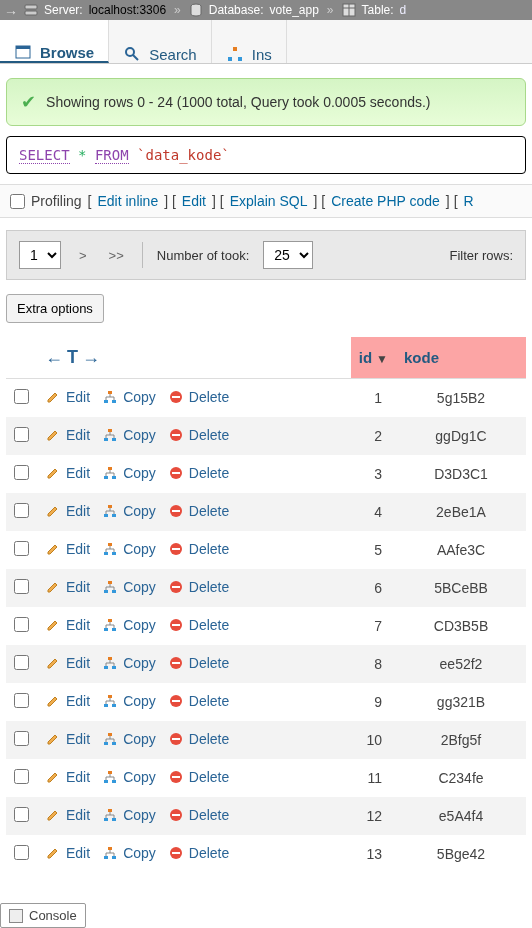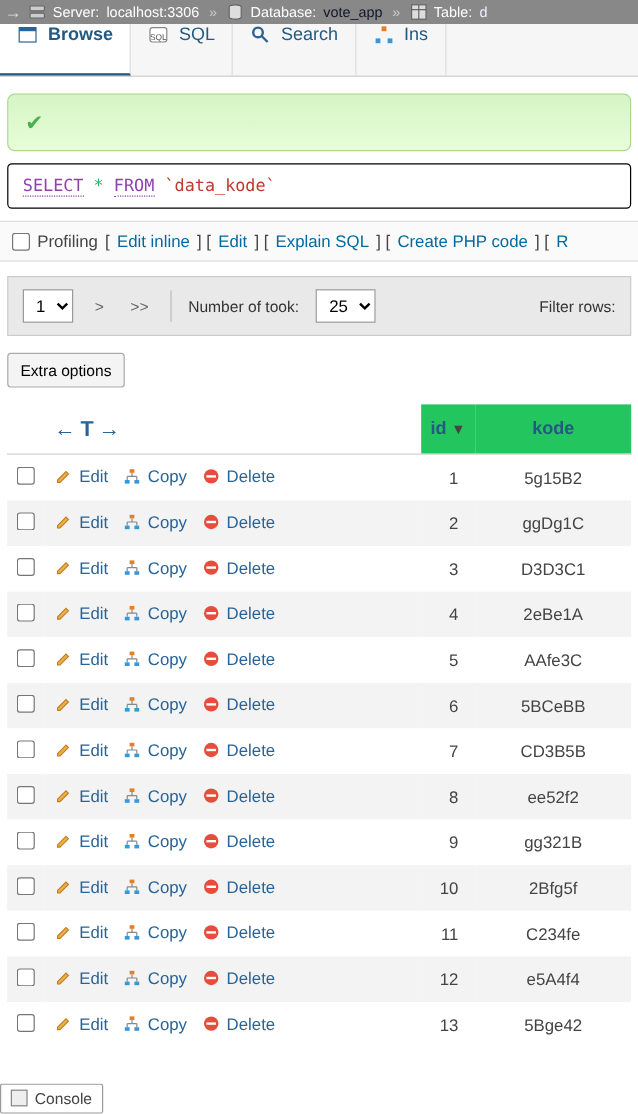--- a/index.html
+++ b/index.html
@@ -6,21 +6,21 @@
   body { font-family: sans-serif; font-size: 13px; color: #444; background: #fff; width: 532px; overflow: hidden; }
 
   
   .crumbbar { background: #888; color: #fff; height: 20px; display: flex; align-items: center; padding: 0 4px; gap: 6px; font-size: 12px; overflow: hidden; white-space: nowrap; }
   .crumbbar .arrow { color: #ddd; font-size: 14px; }
   .crumbbar .sep { color: #ccc; margin: 0 2px; }
   .crumb-ico { width: 14px; height: 14px; display: inline-flex; align-items: center; justify-content: center; }
 
   
   .tabs { display: flex; border-bottom: 1px solid #ccc; background: #f6f6f6; height: 44px; }
-  .tab { display: flex; align-items: flex-start; gap: 8px; padding: 0 14px; border-right: 1px solid #ddd; color: #235a81; font-size: 15px; cursor: pointer; white-space: nowrap; }
+  .tab { display: flex; align-items: flex-end; gap: 8px; padding: 0 14px; border-right: 1px solid #ddd; color: #235a81; font-size: 15px; cursor: pointer; white-space: nowrap; }
   .tab.active { background: #fff; border-bottom: 2px solid #235a81; font-weight: bold; }
   .tab-ico { width: 18px; height: 18px; display: inline-flex; align-items: center; justify-content: center; }
 
   
   .success { background: linear-gradient(#d5f5c5,#e8fdd8); border: 1px solid #a8d98a; border-radius: 6px; margin: 14px 6px 10px 6px; padding: 12px 14px; display: flex; align-items: center; gap: 10px; font-size: 14px; color: #333; }
   .check-ico { color: #4caf50; font-size: 18px; }
 
   
   .sqlbox { border: 1px solid #000000; border-radius: 4px; margin: 0 6px 10px 6px; padding: 10px 12px; font-family: Consolas, monospace; font-size: 14px; background: #fff; }
   .kw { color: #8e44ad; border-bottom: 1px dotted #8e44ad; }
@@ -40,62 +40,62 @@
   .navbar .lblrows { color: #333; }
 
   
   .extra { margin: 0 6px 14px 6px; }
   .extra button { border: 1px solid #aaa; background: #f4f4f4; padding: 6px 10px; border-radius: 3px; font-size: 13px; cursor: pointer; }
 
   
   .tbl-wrap { margin: 0 6px; }
   table { border-collapse: collapse; width: 100%; }
   th { text-align: left; padding: 10px 8px; color: #235a81; font-weight: bold; font-size: 15px; border-bottom: 1px solid #ddd; white-space: nowrap; }
-  th.idcol, th.kodecol { background: #22c55e; text-align: center; }
+  th.idcol, th.kodecol { background: #fca5a5; }
   th .sort-ico { color: #444; font-size: 12px; margin-left: 4px; }
   tr.odd { background: #f3f3f3; }
   tr.even { background: #fff; }
   td { padding: 10px 8px; font-size: 14px; white-space: nowrap; }
   td.chk { width: 28px; }
   td.chk input { width: 15px; height: 15px; }
   td.actions { display: flex; gap: 12px; align-items: center; }
   .act { display: inline-flex; align-items: center; gap: 5px; color: #2a6496; cursor: pointer; }
   .act .ico { width: 16px; height: 16px; display: inline-flex; align-items: center; justify-content: center; }
   td.idcell { text-align: right; padding-right: 14px; width: 40px; }
   td.kodecell { width: 130px; text-align: center; }
 
   
   .tarrows { color: #2a6496; font-size: 18px; letter-spacing: 4px; }
 
   
-  .console { position: fixed; bottom: 0; left: 0; background: #fff; border: 1px solid #999; border-radius: 2px; padding: 4px 8px; display: flex; align-items: flex-start; gap: 6px; font-size: 13px; cursor: pointer; }
+  .console { position: fixed; bottom: 0; left: 0; background: #fff; border: 1px solid #999; border-radius: 2px; padding: 4px 8px; display: flex; align-items: center; gap: 6px; font-size: 13px; cursor: pointer; }
   .console .cic { width: 14px; height: 14px; border: 1px solid #888; background: #eee; }
 </style>
 </head>
 <body>
 
 <div class="crumbbar">
   <span class="arrow">→</span>
   <span class="crumb-ico">
     <svg width="14" height="14" viewBox="0 0 14 14">
         <rect x="1" y="2" width="12" height="4" rx="1" fill="#ccc" stroke="#666"></rect>
         <rect x="1" y="8" width="12" height="4" rx="1" fill="#ccc" stroke="#666"></rect>
       </svg>
   </span>
   <span>Server:</span>
-  <span class="lnk" style="color:#ffffff">localhost:3306</span>
+  <span class="lnk" style="color:#000000">localhost:3306</span>
   <span class="sep">»</span>
   <span class="crumb-ico">
     <svg width="14" height="14" viewBox="0 0 14 14">
         <ellipse cx="7" cy="3" rx="5" ry="2" fill="#ddd" stroke="#666"></ellipse>
         <path d="M2 3v8c0 1 2 2 5 2s5-1 5-2V3" fill="#ddd" stroke="#666"></path>
       </svg>
   </span>
   <span>Database:</span>
-  <span class="lnk" style="color:#0f172a">vote_app</span>
+  <span class="lnk" style="color:#ffffff">vote_app</span>
   <span class="sep">»</span>
   <span class="crumb-ico">
     <svg width="14" height="14" viewBox="0 0 14 14">
         <rect x="1" y="1" width="12" height="12" fill="#ddd" stroke="#666"></rect>
         <line x1="1" y1="5" x2="13" y2="5" stroke="#666"></line>
         <line x1="7" y1="1" x2="7" y2="13" stroke="#666"></line>
       </svg>
   </span>
   <span>Table:</span>
   <span class="lnk" style="color:#eef">d</span>
@@ -103,29 +103,20 @@
 
 <div class="tabs">
   <div class="tab active">
     <span class="tab-ico">
       <svg width="16" height="16" viewBox="0 0 16 16">
           <rect x="1" y="2" width="14" height="12" fill="#fff" stroke="#2a6496"></rect>
           <rect x="1" y="2" width="14" height="3" fill="#2a6496"></rect>
         </svg>
     </span>
     <span>Browse</span>
-  </div>
-  <div class="tab">
-    <span class="tab-ico">
-      <svg width="16" height="16" viewBox="0 0 16 16">
-          <rect x="1" y="2" width="14" height="12" rx="2" fill="#fff" stroke="#888"></rect>
-          <text x="8" y="12" text-anchor="middle" font-size="7" fill="#555">SQL</text>
-        </svg>
-    </span>
-    <span>SQL</span>
   </div>
   <div class="tab">
     <span class="tab-ico">
       <svg width="16" height="16" viewBox="0 0 16 16">
           <circle cx="6" cy="6" r="4" fill="none" stroke="#2a6496" stroke-width="2"></circle>
           <line x1="9" y1="9" x2="14" y2="14" stroke="#2a6496" stroke-width="2"></line>
         </svg>
     </span>
     <span>Search</span>
   </div>
@@ -136,20 +127,21 @@
           <rect x="1" y="11" width="4" height="4" fill="#3498db"></rect>
           <rect x="11" y="11" width="4" height="4" fill="#3498db"></rect>
         </svg>
     </span>
     <span>Ins</span>
   </div>
 </div>
 
 <div class="success">
   <span class="check-ico">✔</span>
+  <span>Showing rows 0 - 24 (1000 total, Query took 0.0005 seconds.)</span>
 </div>
 
 <div class="sqlbox">
   <span class="kw">SELECT</span>
   <span class="star">*</span>
   <span class="kw">FROM</span>
   <span class="tbl">`data_kode`</span>
 </div>
 
 <div class="profrow">

